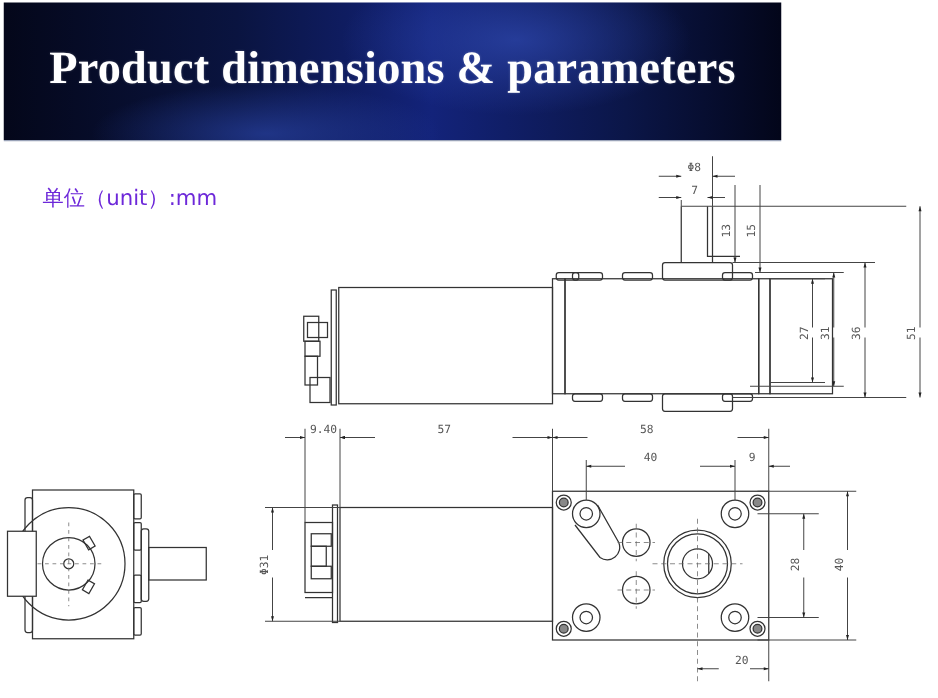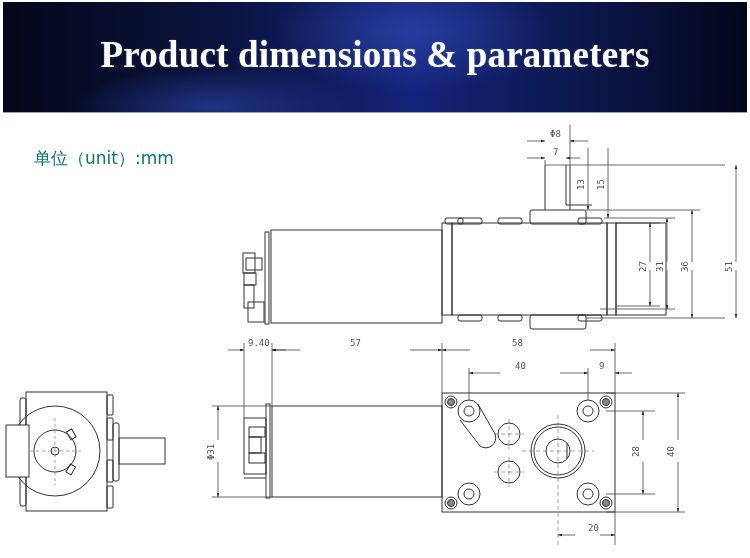--- a/index.html
+++ b/index.html
@@ -1,32 +1,32 @@
 <!DOCTYPE html>
 <html><head>
   <meta charset="utf-8">
   <style>
     html, body { margin: 0; padding: 0; background: #ffffff; }
     body { width: 750px; height: 558px; position: relative; overflow: hidden; font-family: "DejaVu Sans", sans-serif; }
     .banner {
-      position: absolute; left: 3px; top: 2px; width: 744px; height: 110px;
+      position: absolute; left: 3px; top: 2px; width: 622px; height: 110px;
       background:
         radial-gradient(ellipse 140px 60px at 410px 30px, rgba(45,70,170,0.75), rgba(0,0,0,0) 100%),
         radial-gradient(ellipse 140px 40px at 210px 105px, rgba(40,65,160,0.7), rgba(0,0,0,0) 100%),
         linear-gradient(90deg, #04071a 0%, #0a1440 30%, #13237a 55%, #0b1648 80%, #03061a 100%);
       border-bottom: 1px solid #9aa3b8;
       display: flex; align-items: center; justify-content: center; text-align: center;
     }
     .banner-title {
       color: #ffffff; font-family: "Liberation Serif", "DejaVu Serif", serif; font-weight: bold;
       font-size: 37px; letter-spacing: 0.2px; margin-top: -6px;
       text-shadow: 0 0 2px rgba(255,255,255,0.25);
     }
     .unit-label {
-      position: absolute; left: 34px; top: 147px; font-size: 17px; color: #0f766e;
+      position: absolute; left: 34px; top: 147px; font-size: 17px; color: #6d28d9;
       font-family: "DejaVu Sans", sans-serif;
       text-align: right;
     }
     svg.drawing { position: absolute; left: 0; top: 0; }
     .dim { font-family: "DejaVu Sans Mono", "Liberation Mono", monospace; font-size: 9px; fill: #555; }
   </style>
 </head>
 <body>
 
 <div class="banner">

